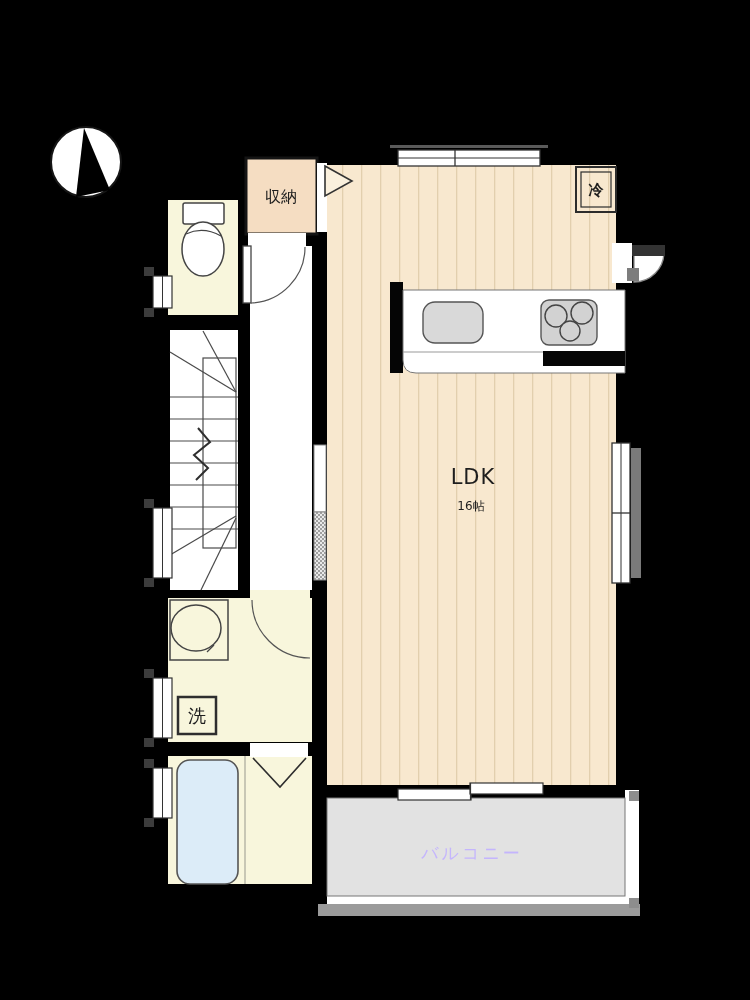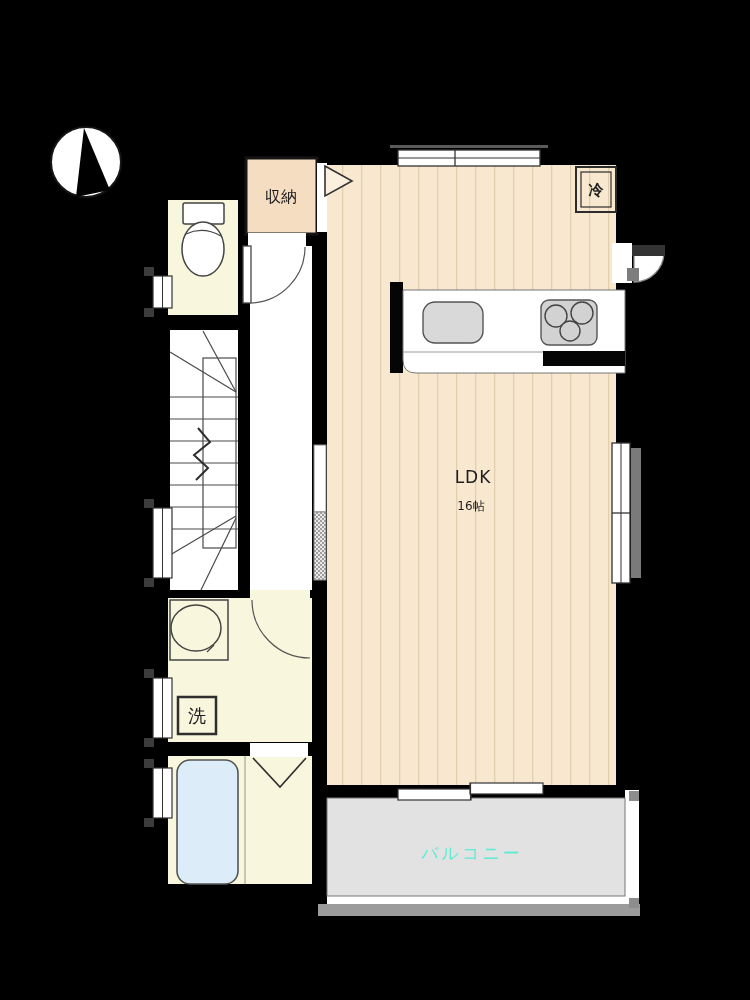--- a/index.html
+++ b/index.html
@@ -1,26 +1,26 @@
 <!DOCTYPE html>
 <html><head>
 <meta charset="utf-8">
 <style>
   html,body{margin:0;padding:0;background:#000;}
   .canvas{position:relative;width:750px;height:1000px;background:#000;overflow:hidden;
           font-family:"DejaVu Sans",sans-serif;}
   .plan-svg{position:absolute;left:0;top:0;}
   .lbl{position:absolute;transform:translate(-50%,-50%);color:#1e1e1e;
        font-family:"DejaVu Sans",sans-serif;white-space:nowrap;line-height:1;}
-  .lbl-ldk{font-size:17px;letter-spacing:1px;}
+  .lbl-ldk{font-size:21px;letter-spacing:1px;}
   .lbl-ldk-size{font-size:12px;}
   .lbl-storage{font-size:16px;}
   .lbl-fridge{font-size:15px;font-weight:bold;}
   .lbl-washer{font-size:18px;}
-  .lbl-balcony{font-size:17px;letter-spacing:3px;color:#5eead4;}
+  .lbl-balcony{font-size:17px;letter-spacing:3px;color:#c4b5fd;}
 </style>
 </head>
 <body>
 
 <div class="canvas">
 
 <svg class="plan-svg" width="750" height="1000" viewBox="0 0 750 1000">
   <defs>
     <pattern id="wood" width="19" height="24" patternUnits="userSpaceOnUse">
       <rect width="19" height="24" fill="#f8e8cf"></rect>

